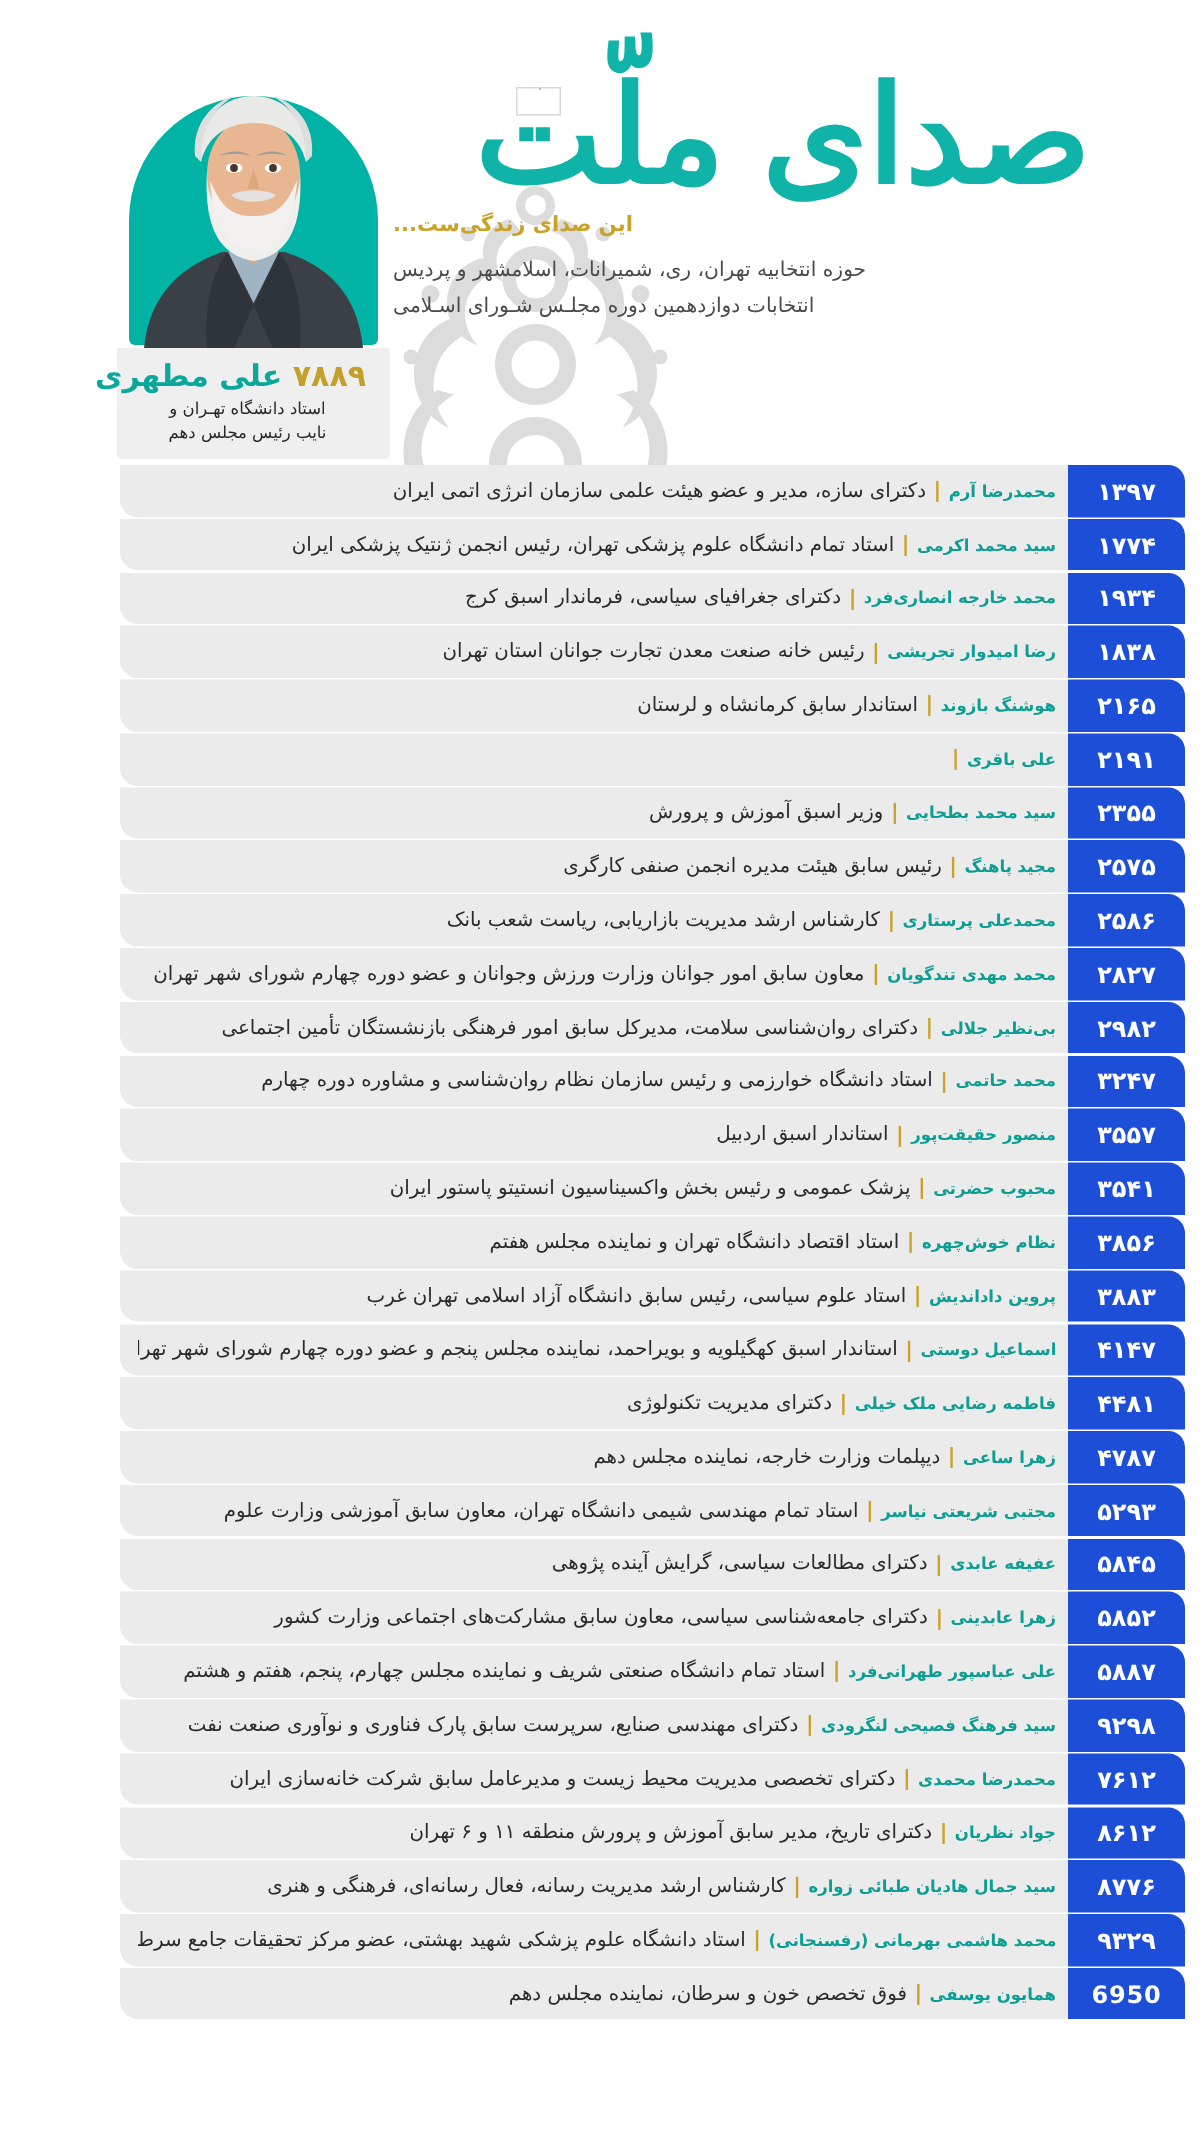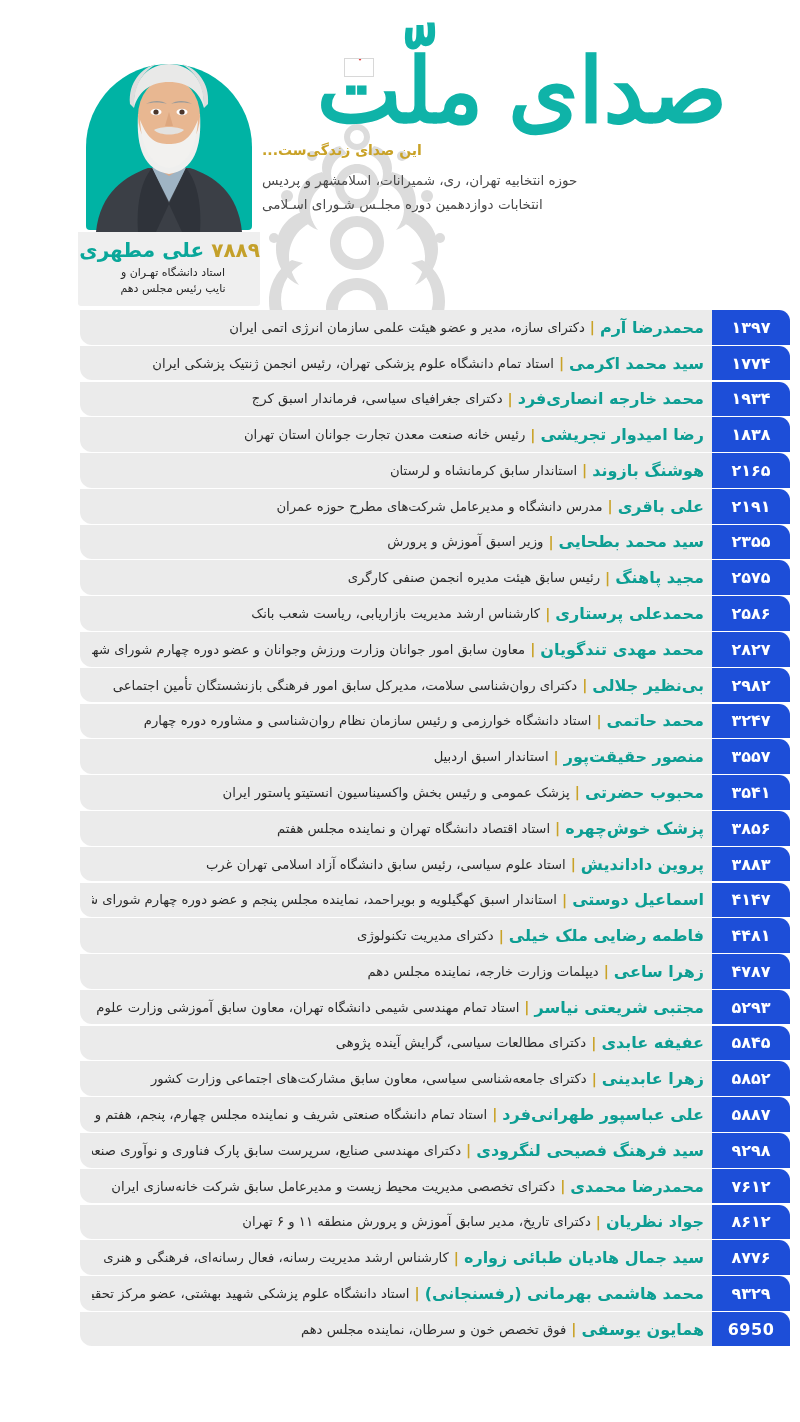--- a/index.html
+++ b/index.html
@@ -59,21 +59,21 @@
   }
   
   #portrait {
     position: absolute;
     left: 0; top: 0;
     width: 182px; height: 180px;
   }
   #cand-meta {
     width: 182px;
     background: #efefef;
-    padding: 6px 0 9px 8px;
+    padding: 6px 16px 9px 8px;
     text-align: center;
     border-radius: 0 0 3px 3px;
   }
   #cand-line1 {
     font-size: 20px;
     font-weight: bold;
     color: #0aa79a;
     line-height: 1.25;
     direction: rtl;
     white-space: nowrap;
@@ -199,21 +199,21 @@
     display: flex;
     align-items: center;
     justify-content: flex-start;
     gap: 5px;
     white-space: nowrap;
     overflow: hidden;
     direction: rtl;
     padding-left: 6px;
   }
   .cand-name {
-    font-size: 16px;
+    font-size: 11px;
     font-weight: bold;
     color: #0d9e93;
     flex: 0 0 auto;
   }
   .sep {
     color: #c9a227;
     font-size: 14px;
     font-weight: bold;
     flex: 0 0 auto;
   }
@@ -370,21 +370,20 @@
           <span class="sep">|</span>
           <span class="cand-desc">استاندار سابق کرمانشاه و لرستان</span>
         </div>
         <div class="badge">۲۱۶۵</div>
       </div>
       <div class="row">
         <div class="row-bg"></div>
         <div class="row-text">
           <span class="cand-name">علی باقری</span>
           <span class="sep">|</span>
-          <span class="cand-desc">مدرس دانشگاه و مدیرعامل شرکت‌های مطرح حوزه عمران</span>
         </div>
         <div class="badge">۲۱۹۱</div>
       </div>
       <div class="row">
         <div class="row-bg"></div>
         <div class="row-text">
           <span class="cand-name">سید محمد بطحایی</span>
           <span class="sep">|</span>
           <span class="cand-desc">وزیر اسبق آموزش و پرورش</span>
         </div>
@@ -449,21 +448,21 @@
         <div class="row-text">
           <span class="cand-name">محبوب حضرتی</span>
           <span class="sep">|</span>
           <span class="cand-desc">پزشک عمومی و رئیس بخش واکسیناسیون انستیتو پاستور ایران</span>
         </div>
         <div class="badge">۳۵۴۱</div>
       </div>
       <div class="row">
         <div class="row-bg"></div>
         <div class="row-text">
-          <span class="cand-name">پزشک خوش‌چهره</span>
+          <span class="cand-name">نظام خوش‌چهره</span>
           <span class="sep">|</span>
           <span class="cand-desc">استاد اقتصاد دانشگاه تهران و نماینده مجلس هفتم</span>
         </div>
         <div class="badge">۳۸۵۶</div>
       </div>
       <div class="row">
         <div class="row-bg"></div>
         <div class="row-text">
           <span class="cand-name">پروین داداندیش</span>
           <span class="sep">|</span>

